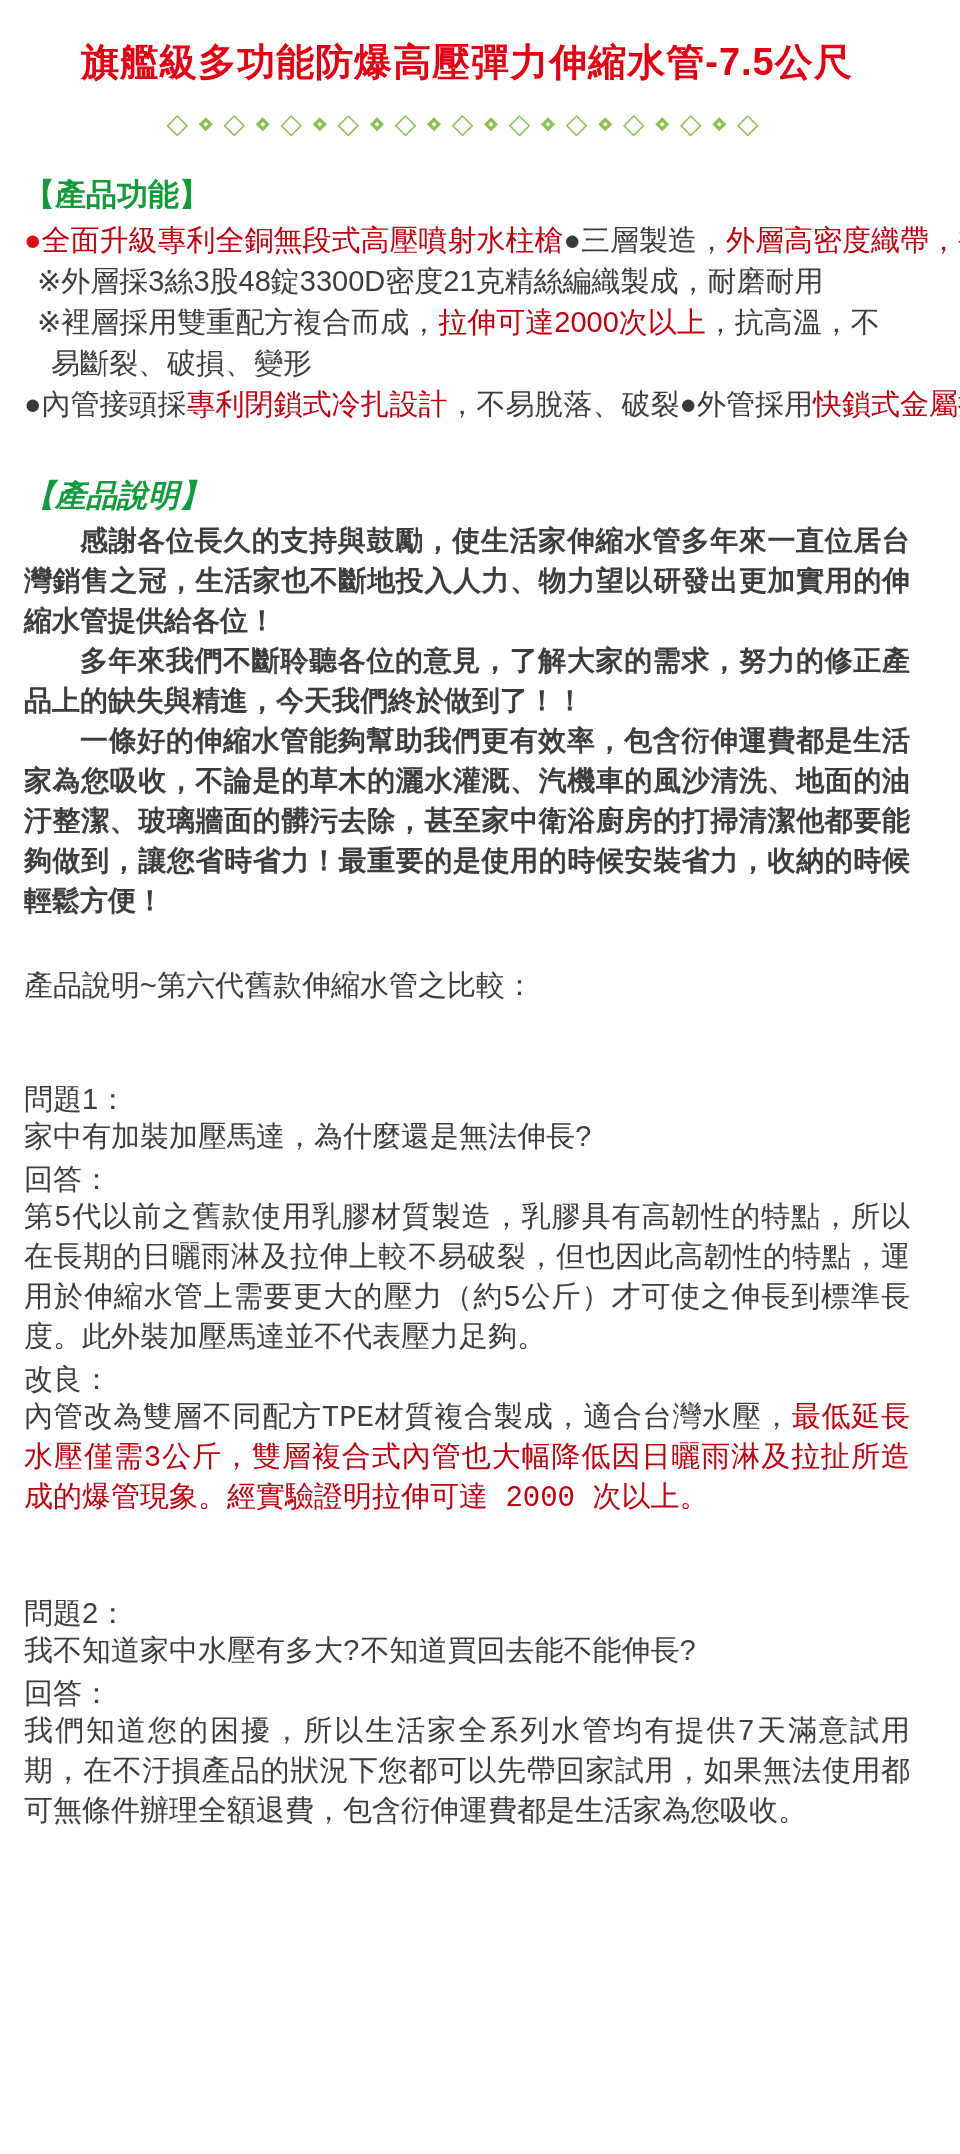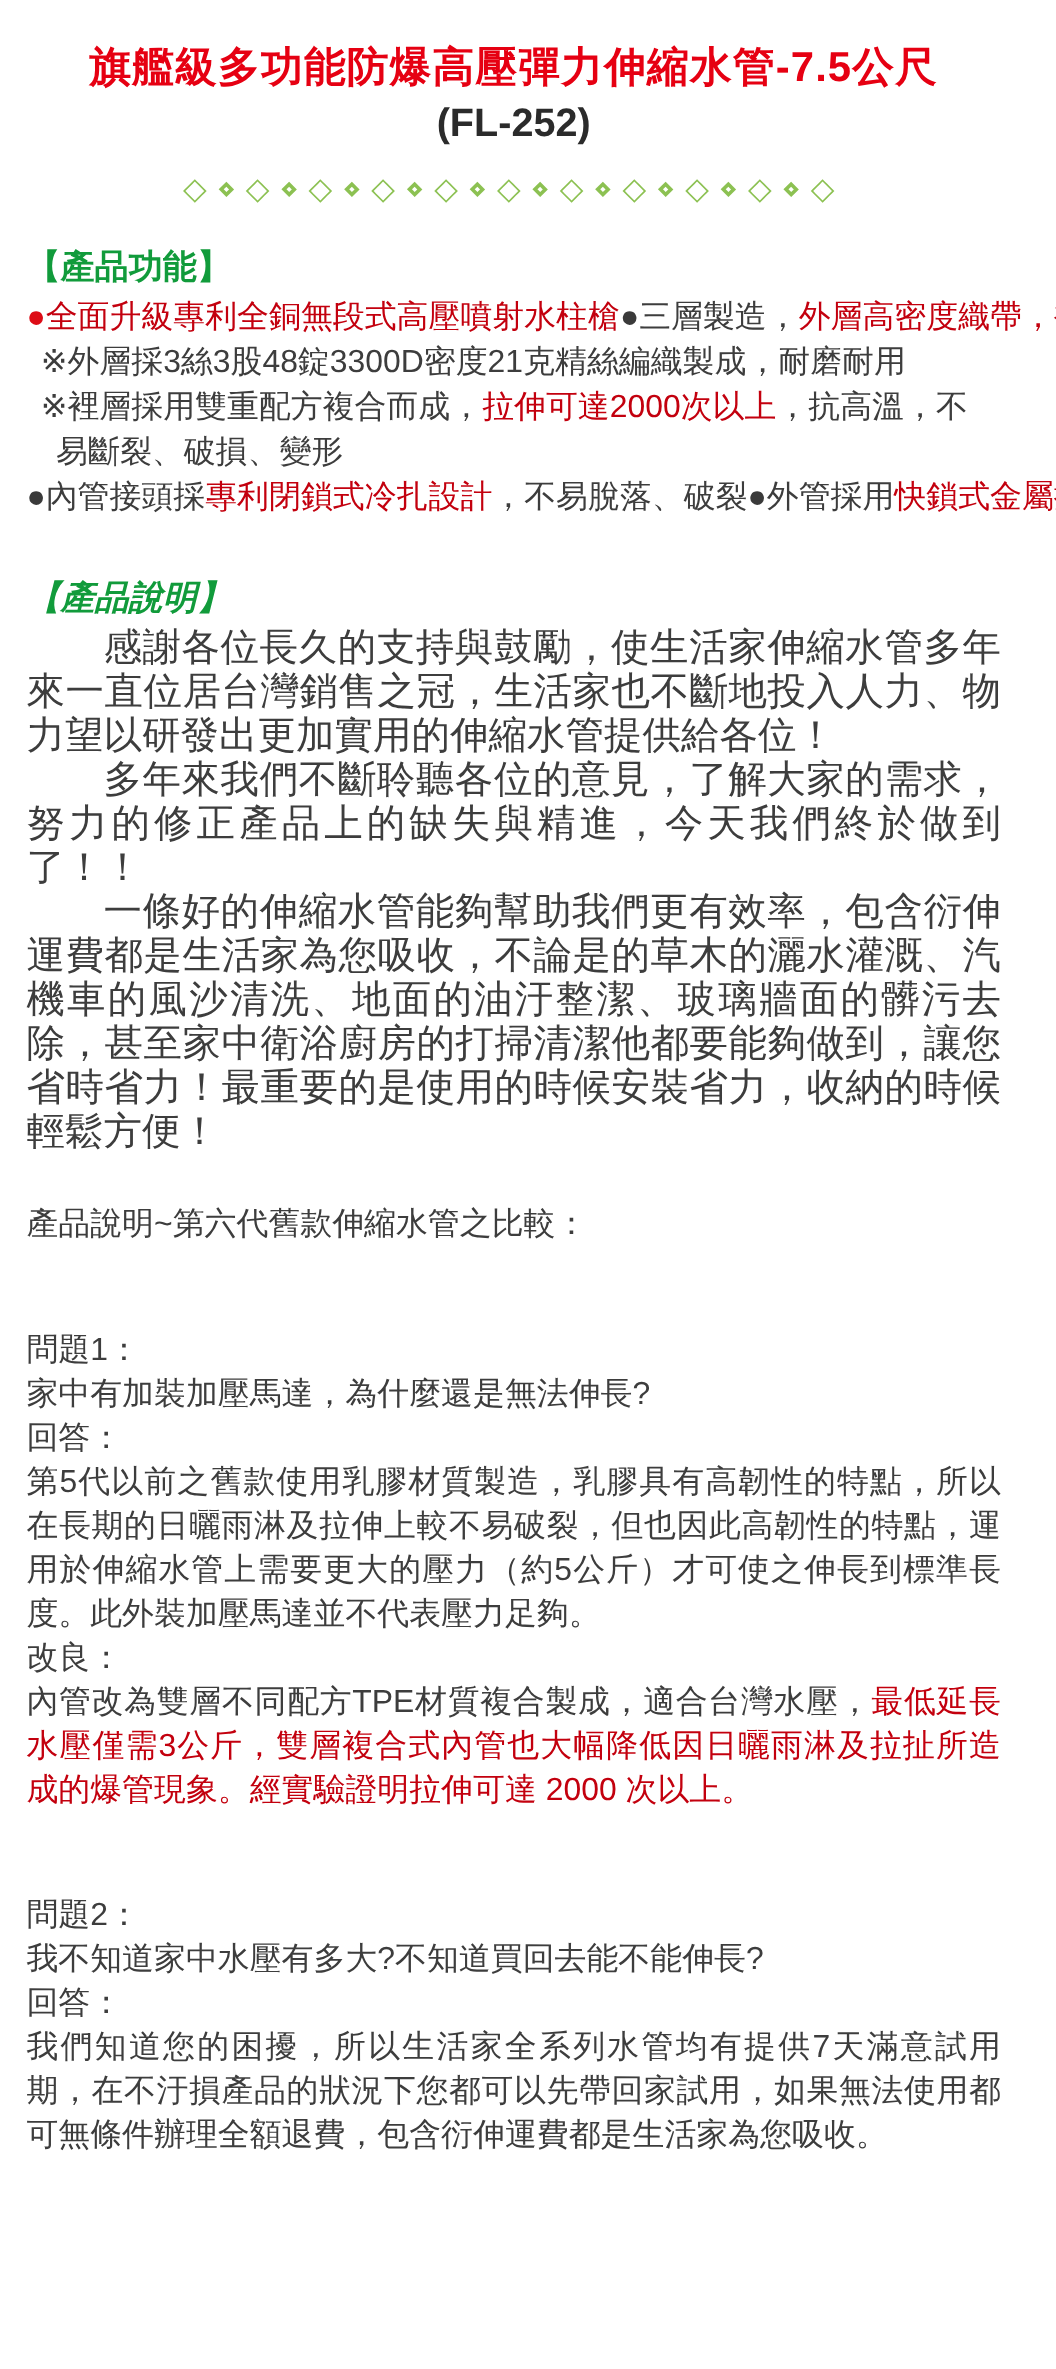--- a/index.html
+++ b/index.html
@@ -60,24 +60,25 @@
   }
   .feature-line.note{padding-left:13px;}
   .feature-line.cont{padding-left:27px;}
   .bullet{display:inline;}
   .bullet.red{color:#dd0c16;}
   .bullet.black{color:#3a3a3a;}
   .seg{display:inline;}
   .seg.red{color:var(--body-red);}
   .para{
     margin:0;
-    font-size:35px;
+    font-size:28px;
     line-height:40px;
     text-indent:2em;
     text-align:justify;
+    font-weight:bold;
   }
   .compare-intro{
     margin:44px 0 0 0;
     font-size:29px;
     line-height:40px;
   }
   .qa-block{margin-top:74px;}
   .qa-row{
     display:flex;
     font-size:29px;
@@ -85,28 +86,28 @@
     align-items:flex-start;
     flex-direction:column;
   }
   .qa-label{
     white-space:nowrap;
     flex:0 0 auto;
   }
   .qa-text{
     flex:1 1 auto;
     text-align:justify;
+    font-family:Liberation Mono, monospace;
   }
 </style>
 </head>
 <body>
 
 <div class="page">
   <h1 class="title">旗艦級多功能防爆高壓彈力伸縮水管-7.5公尺</h1>
-  <div class="model">(FL-252)</div>
   <div class="divider">◇⋄◇⋄◇⋄◇⋄◇⋄◇⋄◇⋄◇⋄◇⋄◇⋄◇</div>
 
   <h2 class="section-heading">【產品功能】</h2>
   <div id="features-list"><div class="feature-line bullet"><span class="bullet red">●</span><span class="seg red">全面升級專利全銅無段式高壓噴射水柱槍</span></div><div class="feature-line bullet"><span class="bullet black">●</span><span class="seg">三層製造，</span><span class="seg red">外層高密度織帶，裡層高韌度雙層伸縮材質</span></div><div class="feature-line note"><span class="seg">※外層採3絲3股48錠3300D密度21克精絲編織製成，耐磨耐用</span></div><div class="feature-line note"><span class="seg">※裡層採用雙重配方複合而成，</span><span class="seg red">拉伸可達2000次以上</span><span class="seg">，抗高溫，不</span></div><div class="feature-line cont"><span class="seg">易斷裂、破損、變形</span></div><div class="feature-line bullet"><span class="bullet black">●</span><span class="seg">內管接頭採</span><span class="seg red">專利閉鎖式冷扎設計</span><span class="seg">，不易脫落、破裂</span></div><div class="feature-line bullet"><span class="bullet black">●</span><span class="seg">外管採用</span><span class="seg red">快鎖式金屬接頭</span></div></div>
 
   <h2 class="section-heading desc">【產品說明】</h2>
   <div id="desc-paragraphs">
       <p class="para">感謝各位長久的支持與鼓勵，使生活家伸縮水管多年來一直位居台灣銷售之冠，生活家也不斷地投入人力、物力望以研發出更加實用的伸縮水管提供給各位！</p>
       <p class="para">多年來我們不斷聆聽各位的意見，了解大家的需求，努力的修正產品上的缺失與精進，今天我們終於做到了！！</p>
       <p class="para">一條好的伸縮水管能夠幫助我們更有效率，包含衍伸運費都是生活家為您吸收，不論是的草木的灑水灌溉、汽機車的風沙清洗、地面的油汙整潔、玻璃牆面的髒污去除，甚至家中衛浴廚房的打掃清潔他都要能夠做到，讓您省時省力！最重要的是使用的時候安裝省力，收納的時候輕鬆方便！</p>

